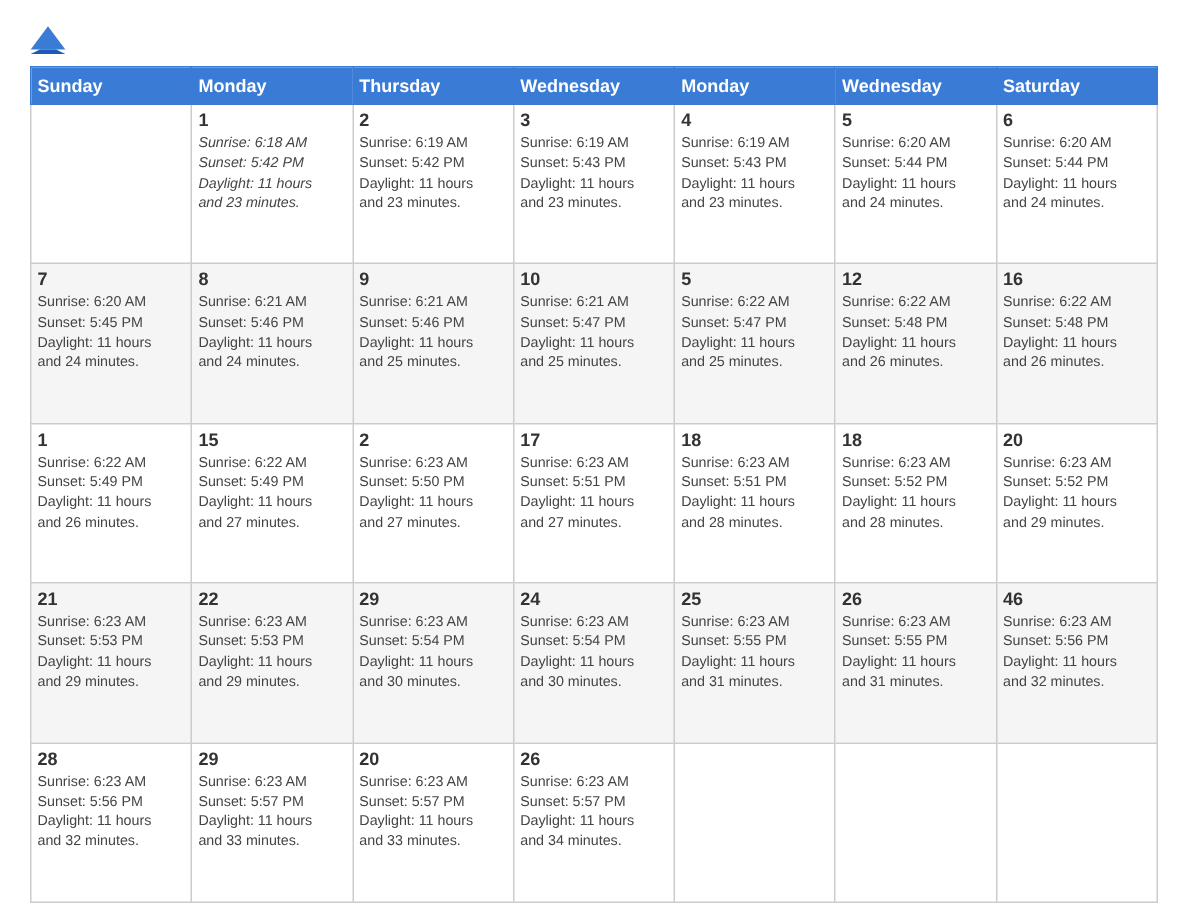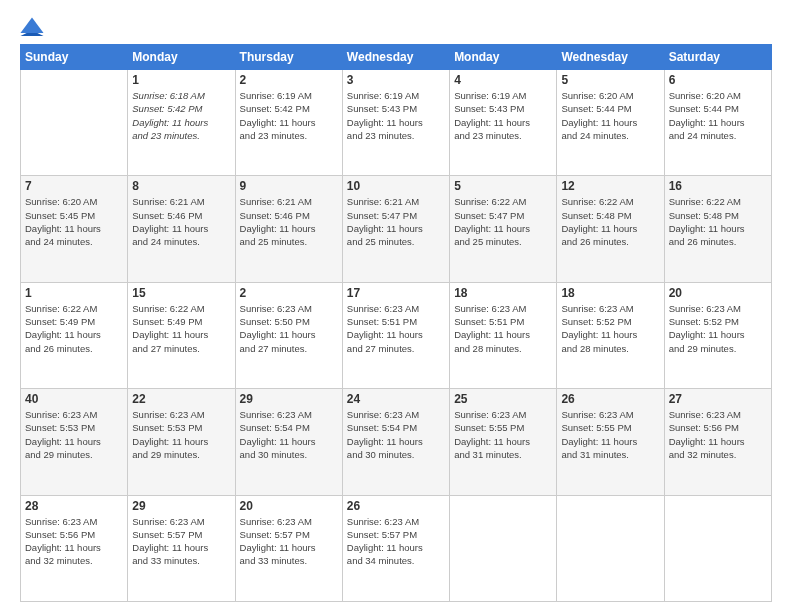--- a/index.html
+++ b/index.html
@@ -267,21 +267,21 @@
           <td>
             <span class="day-number">20</span>
             <div class="day-info" style="white-space: pre-line;">Sunrise: 6:23 AM
 Sunset: 5:52 PM
 Daylight: 11 hours
 and 29 minutes.</div>
           </td>
         </tr>
         <tr>
           <td>
-            <span class="day-number">40</span>
+            <span class="day-number">21</span>
             <div class="day-info" style="white-space: pre-line;">Sunrise: 6:23 AM
 Sunset: 5:53 PM
 Daylight: 11 hours
 and 29 minutes.</div>
           </td>
           <td>
             <span class="day-number">22</span>
             <div class="day-info" style="white-space: pre-line;">Sunrise: 6:23 AM
 Sunset: 5:53 PM
 Daylight: 11 hours
@@ -309,21 +309,21 @@
 and 31 minutes.</div>
           </td>
           <td>
             <span class="day-number">26</span>
             <div class="day-info" style="white-space: pre-line;">Sunrise: 6:23 AM
 Sunset: 5:55 PM
 Daylight: 11 hours
 and 31 minutes.</div>
           </td>
           <td>
-            <span class="day-number">27</span>
+            <span class="day-number">46</span>
             <div class="day-info" style="white-space: pre-line;">Sunrise: 6:23 AM
 Sunset: 5:56 PM
 Daylight: 11 hours
 and 32 minutes.</div>
           </td>
         </tr>
         <tr>
           <td>
             <span class="day-number">28</span>
             <div class="day-info" style="white-space: pre-line;">Sunrise: 6:23 AM

